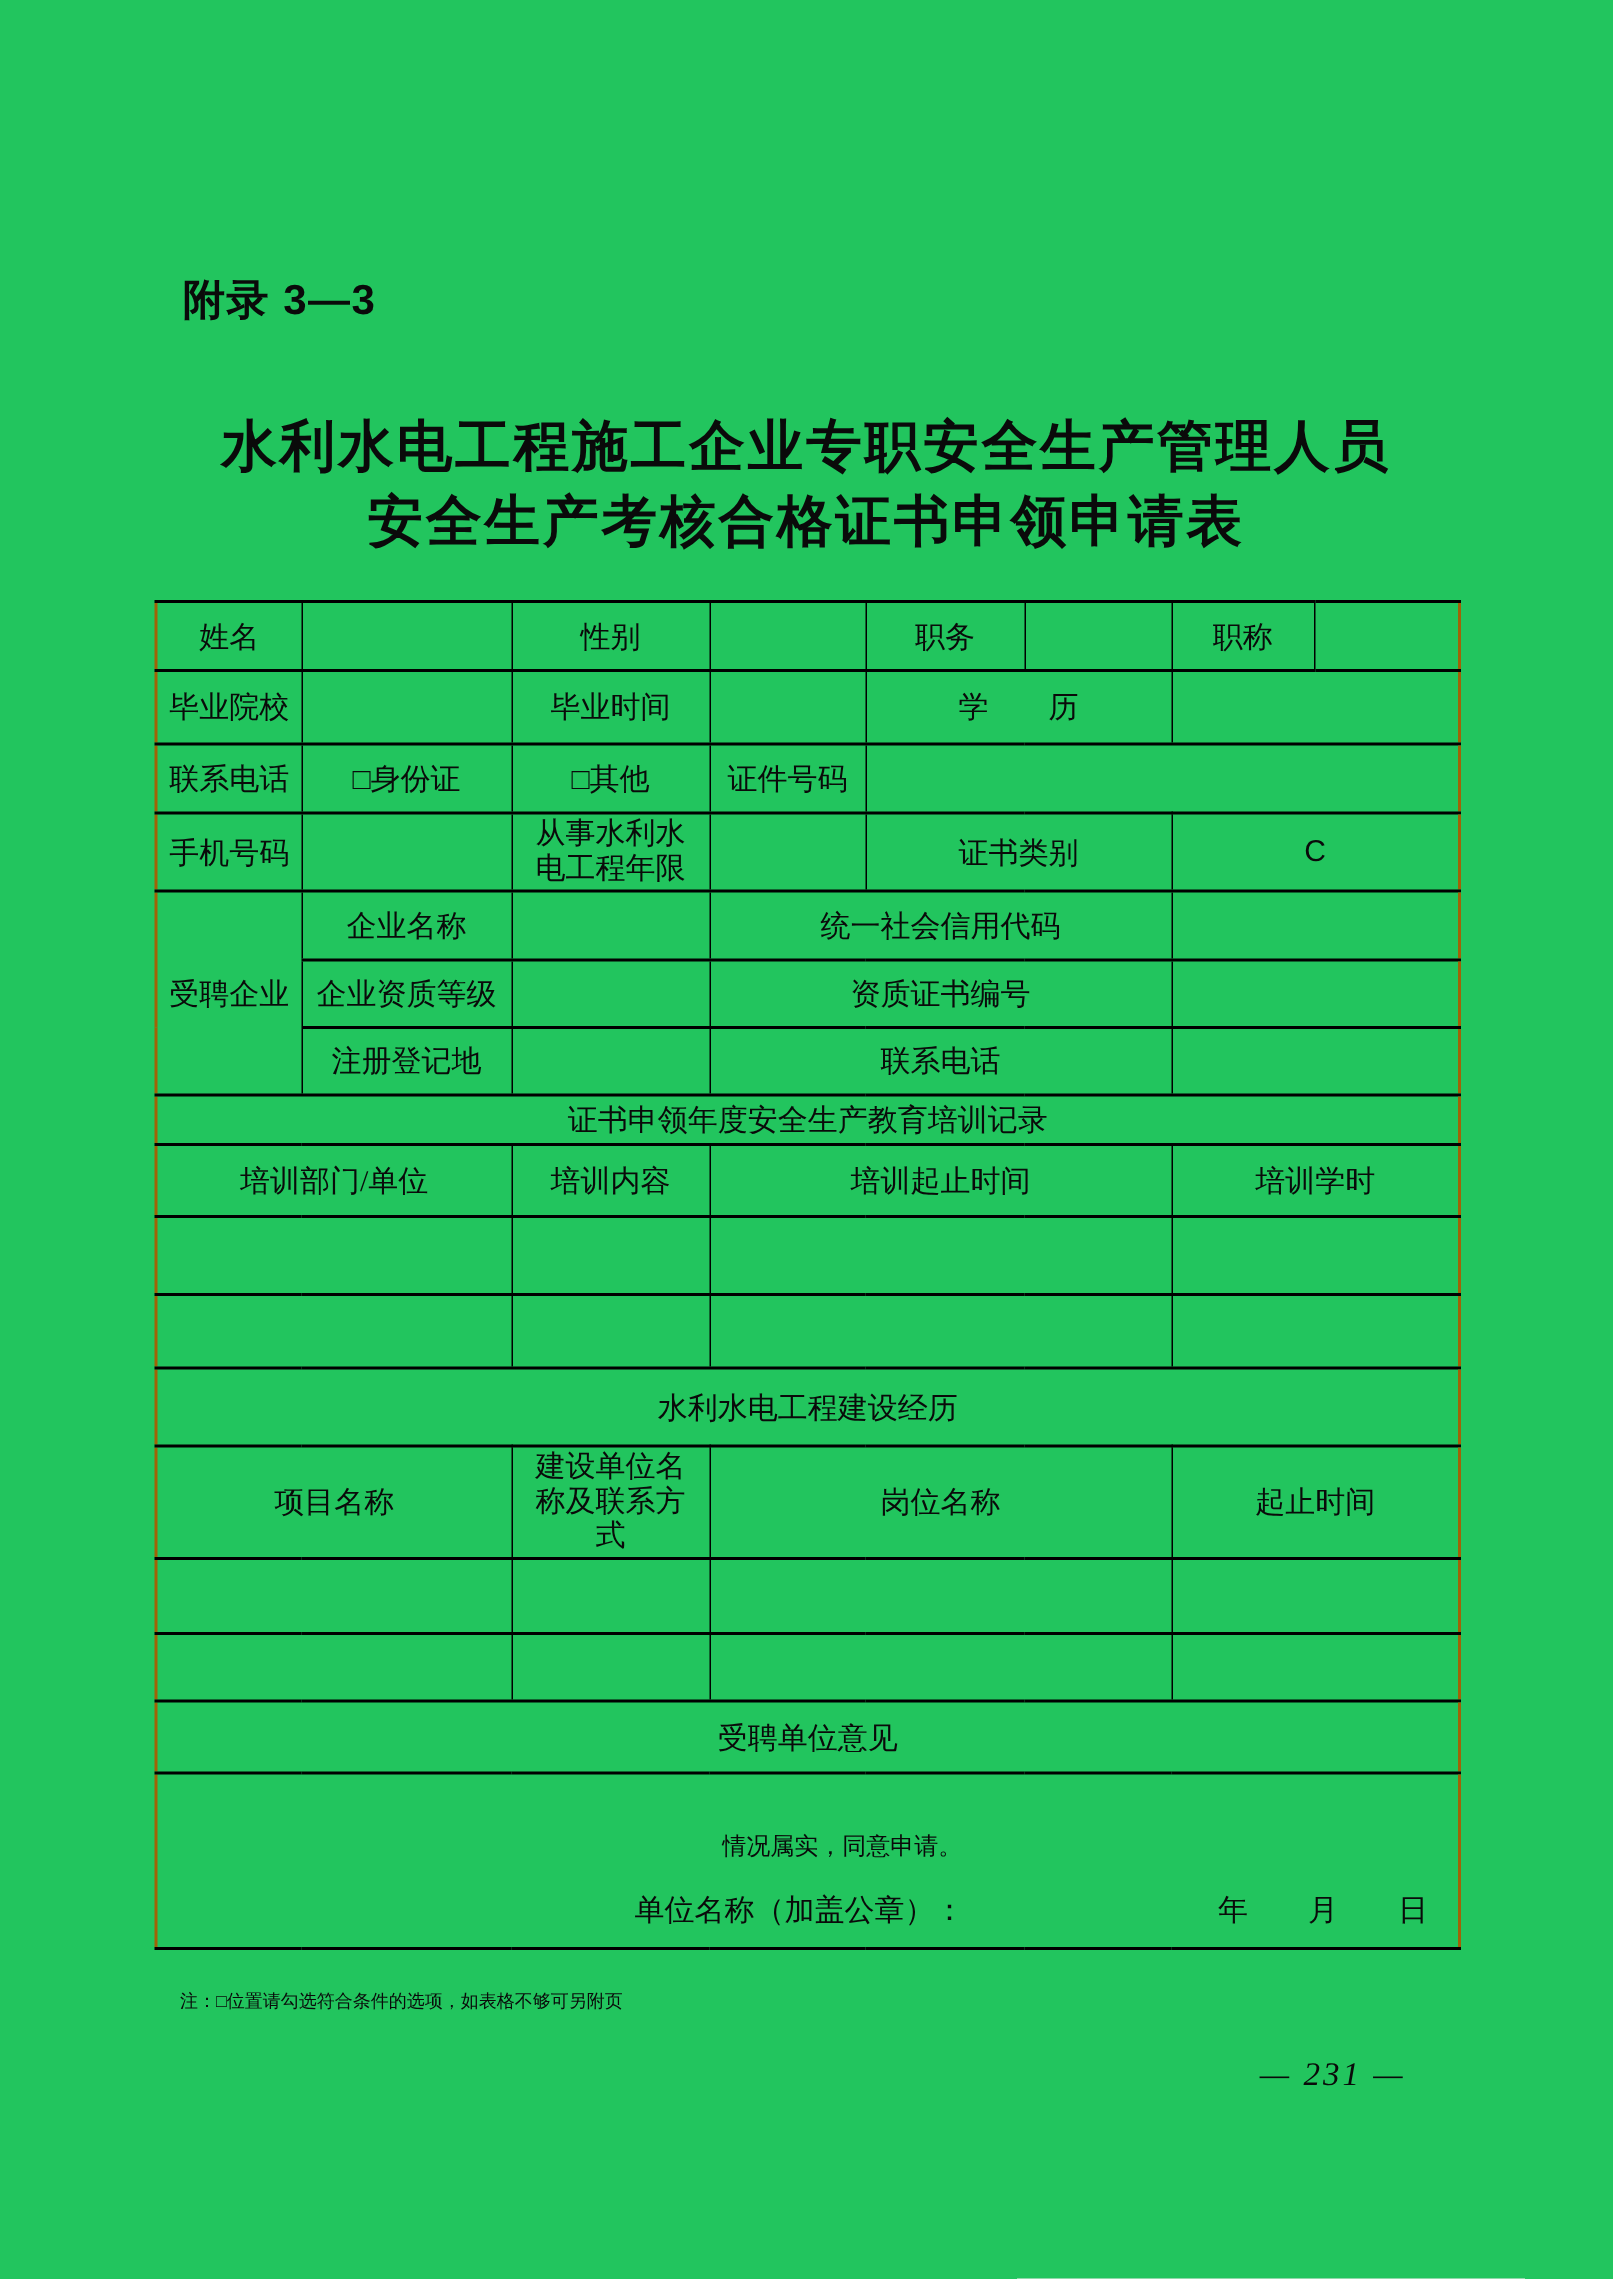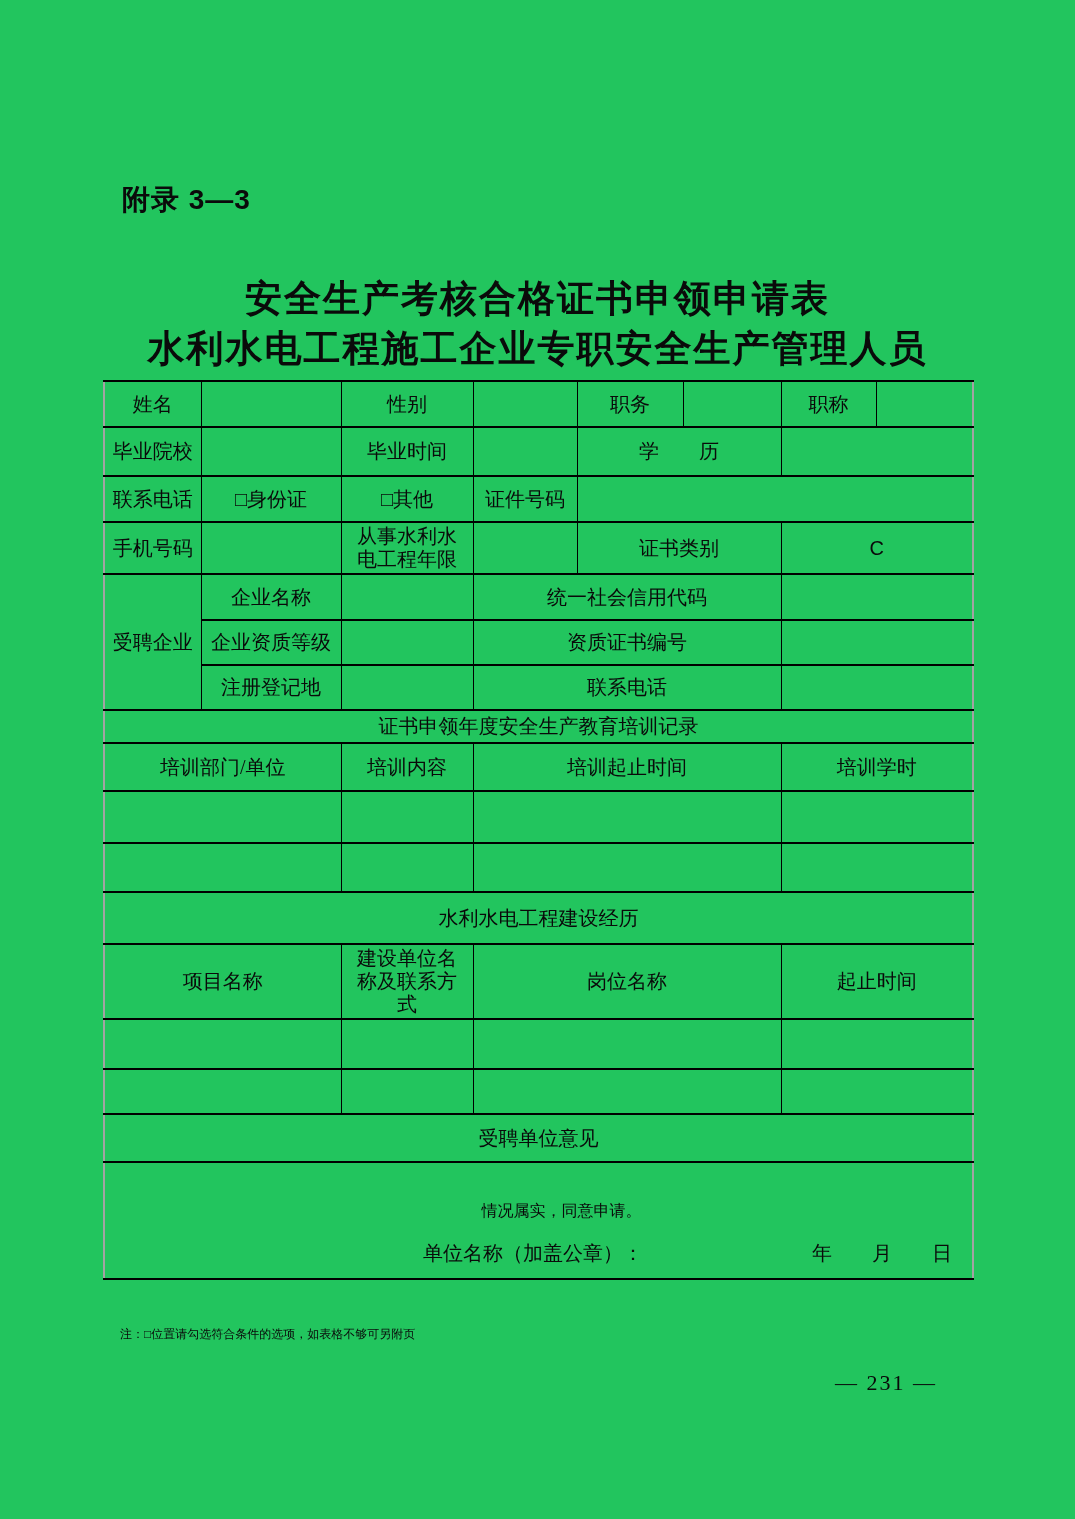--- a/index.html
+++ b/index.html
@@ -30,25 +30,25 @@
     width: 100%;
     text-align: center;
     font-weight: bold;
     font-size: 37px;
     line-height: 50px;
     letter-spacing: 2px;
   }
   table.form {
     position: absolute;
     left: 103px;
-    top: 380px;
+    top: 400px;
     width: 869px;
     border-collapse: collapse;
     table-layout: fixed;
-    border: 2px solid #a3a3a3;
+    border: 2px solid #a16207;
   }
   table.form td {
     border: 1px solid #000;
     border-top-width: 2px;
     border-bottom-width: 2px;
     text-align: center;
     vertical-align: middle;
     font-size: 20px;
     padding: 2px;
     overflow: hidden;
@@ -80,32 +80,33 @@
     left: 120px;
     top: 1326px;
     font-size: 12px;
   }
   .page-num {
     position: absolute;
     right: 138px;
     top: 1370px;
     font-size: 22px;
     letter-spacing: 2px;
+    font-style: italic;
   }
 </style>
 </head>
 <body>
 
 <div class="page">
 
   <div class="appendix">附录 3—3</div>
 
   <div class="doc-title">
+    <div>水利水电工程施工企业专职安全生产管理人员</div>
     <div>安全生产考核合格证书申领申请表</div>
-    <div>水利水电工程施工企业专职安全生产管理人员</div>
   </div>
 
   <table class="form">
     <colgroup>
       <col style="width:97px">
         <col style="width:140px">
         <col style="width:132px">
         <col style="width:104px">
       <col style="width:106px">
         <col style="width:98px">

